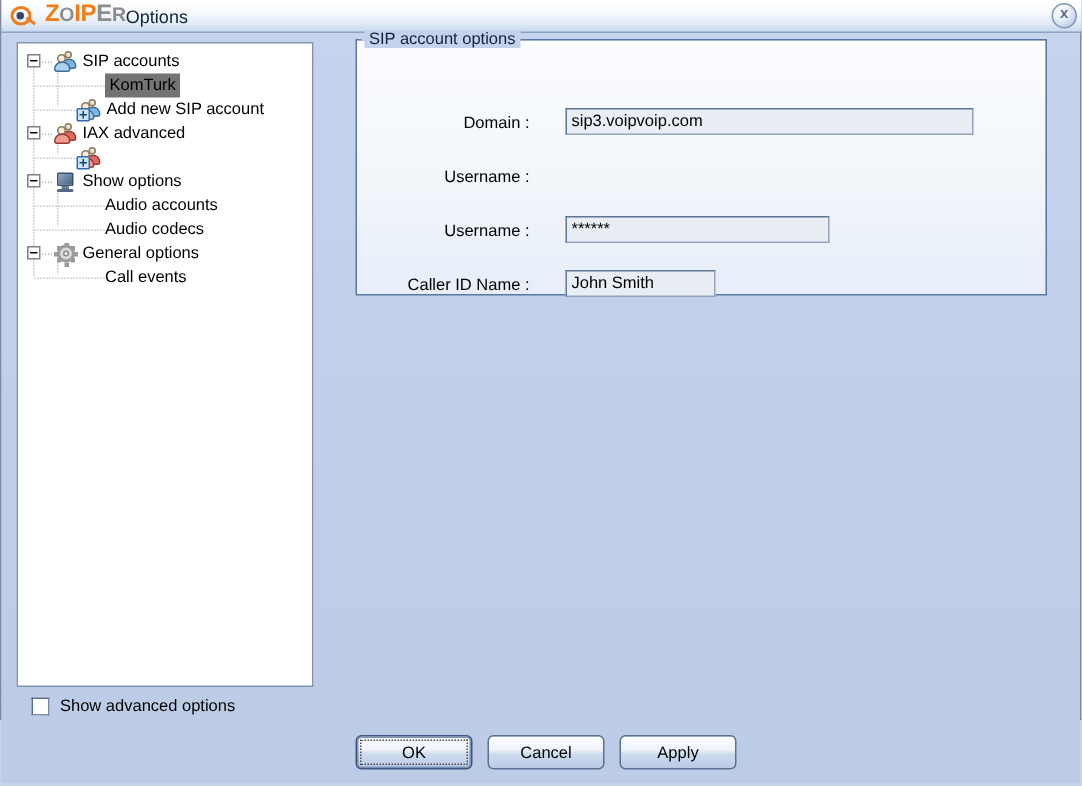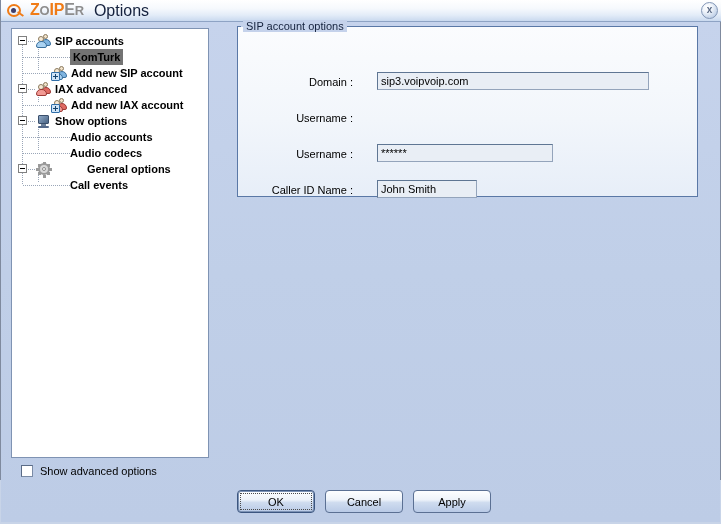--- a/index.html
+++ b/index.html
@@ -76,22 +76,21 @@
     line-height: 1;
     padding-bottom: 1px;
   }
   #brand .c-z { color: #f07c17; font-size: 16px; }
   #brand .c-o { color: #8d8d8d; font-size: 16px; }
   #brand .c-ip { color: #f07c17; font-size: 16px; }
   #brand .c-e { color: #8d8d8d; font-size: 16px; }
   #brand .c-r { color: #8d8d8d; font-size: 13px; }
   #brand .sm { font-size: 13px; }
   #win-title {
-    margin-left: 10px;
-    font-size: 16px;
+    font-size: 12px;
     color: #14213d;
   }
   #close-button {
     position: absolute;
     right: 4px; top: 2px;
     width: 17px; height: 17px;
     border-radius: 50%;
     background: radial-gradient(circle at 35% 30%, #ffffff 0%, #eef3fa 35%, #c2d2e8 75%, #9fb2cf 100%);
     border: 1px solid #8296b6;
     box-sizing: border-box;
@@ -135,21 +134,20 @@
     line-height: 16px;
     font-size: 11px;
     color: #000;
     white-space: nowrap;
     cursor: default;
   }
   .tree-row .lbl {
     position: absolute;
     top: 0;
     font-size: 11px;
-    font-weight: bold;
   }
   .tree-row .lbl.sel {
     background: #737373;
     padding: 0 3px;
   }
   
   .exp {
     position: absolute;
     left: 6px; top: 3px;
     width: 9px; height: 9px;
@@ -414,21 +412,20 @@
         </div>
         <div class="tree-row" style="position: absolute; left: 0px; top: 68px; width: 196px;">
           <div class="hdash" style="top: 8px; left: 11px; width: 28px;"></div>
           <div class="ticon ic-people ic-red" style="left: 40px;">
             <div class="head-b"></div>
             <div class="body-b"></div>
             <div class="head-f"></div>
             <div class="body-f"></div>
             <div class="plusbadge"></div>
           </div>
-          <span class="lbl" style="left: 59px;">Add new IAX account</span>
         </div>
         <div class="vline" style="left: 26px; top: 98px; height: 24px; position: absolute;"></div>
         <div class="tree-row" style="position: absolute; left: 0px; top: 84px; width: 196px;">
           <div class="exp"></div>
           <div class="hdash" style="top: 8px; left: 16px; width: 8px;"></div>
           <div class="ticon ic-monitor" style="left: 24px;">
             <div class="screen"></div>
             <div class="stand"></div>
             <div class="base"></div>
           </div>
@@ -451,21 +448,21 @@
             <div class="t" style="left:7px;top:13px"></div>
             <div class="t" style="left:0px;top:6px"></div>
             <div class="t" style="left:13px;top:6px"></div>
             <div class="t" style="left:2px;top:2px"></div>
             <div class="t" style="left:11px;top:2px"></div>
             <div class="t" style="left:2px;top:10px"></div>
             <div class="t" style="left:11px;top:10px"></div>
             <div class="g1"></div>
             <div class="g2"></div>
           </div>
-          <span class="lbl" style="left: 43px; margin-left: 32px;">General options</span>
+          <span class="lbl" style="left: 43px;">General options</span>
         </div>
         <div class="tree-row" style="position: absolute; left: 0px; top: 148px; width: 196px;">
           <div class="hdash" style="top: 8px; left: 11px; width: 48px;"></div>
           <span class="lbl" style="left: 58px;">Call events</span>
         </div>
       </div>
 
     <div id="groupbox"></div>
     <div id="gb-title-mask"></div>
     <div id="groupbox-title">SIP account options</div>

